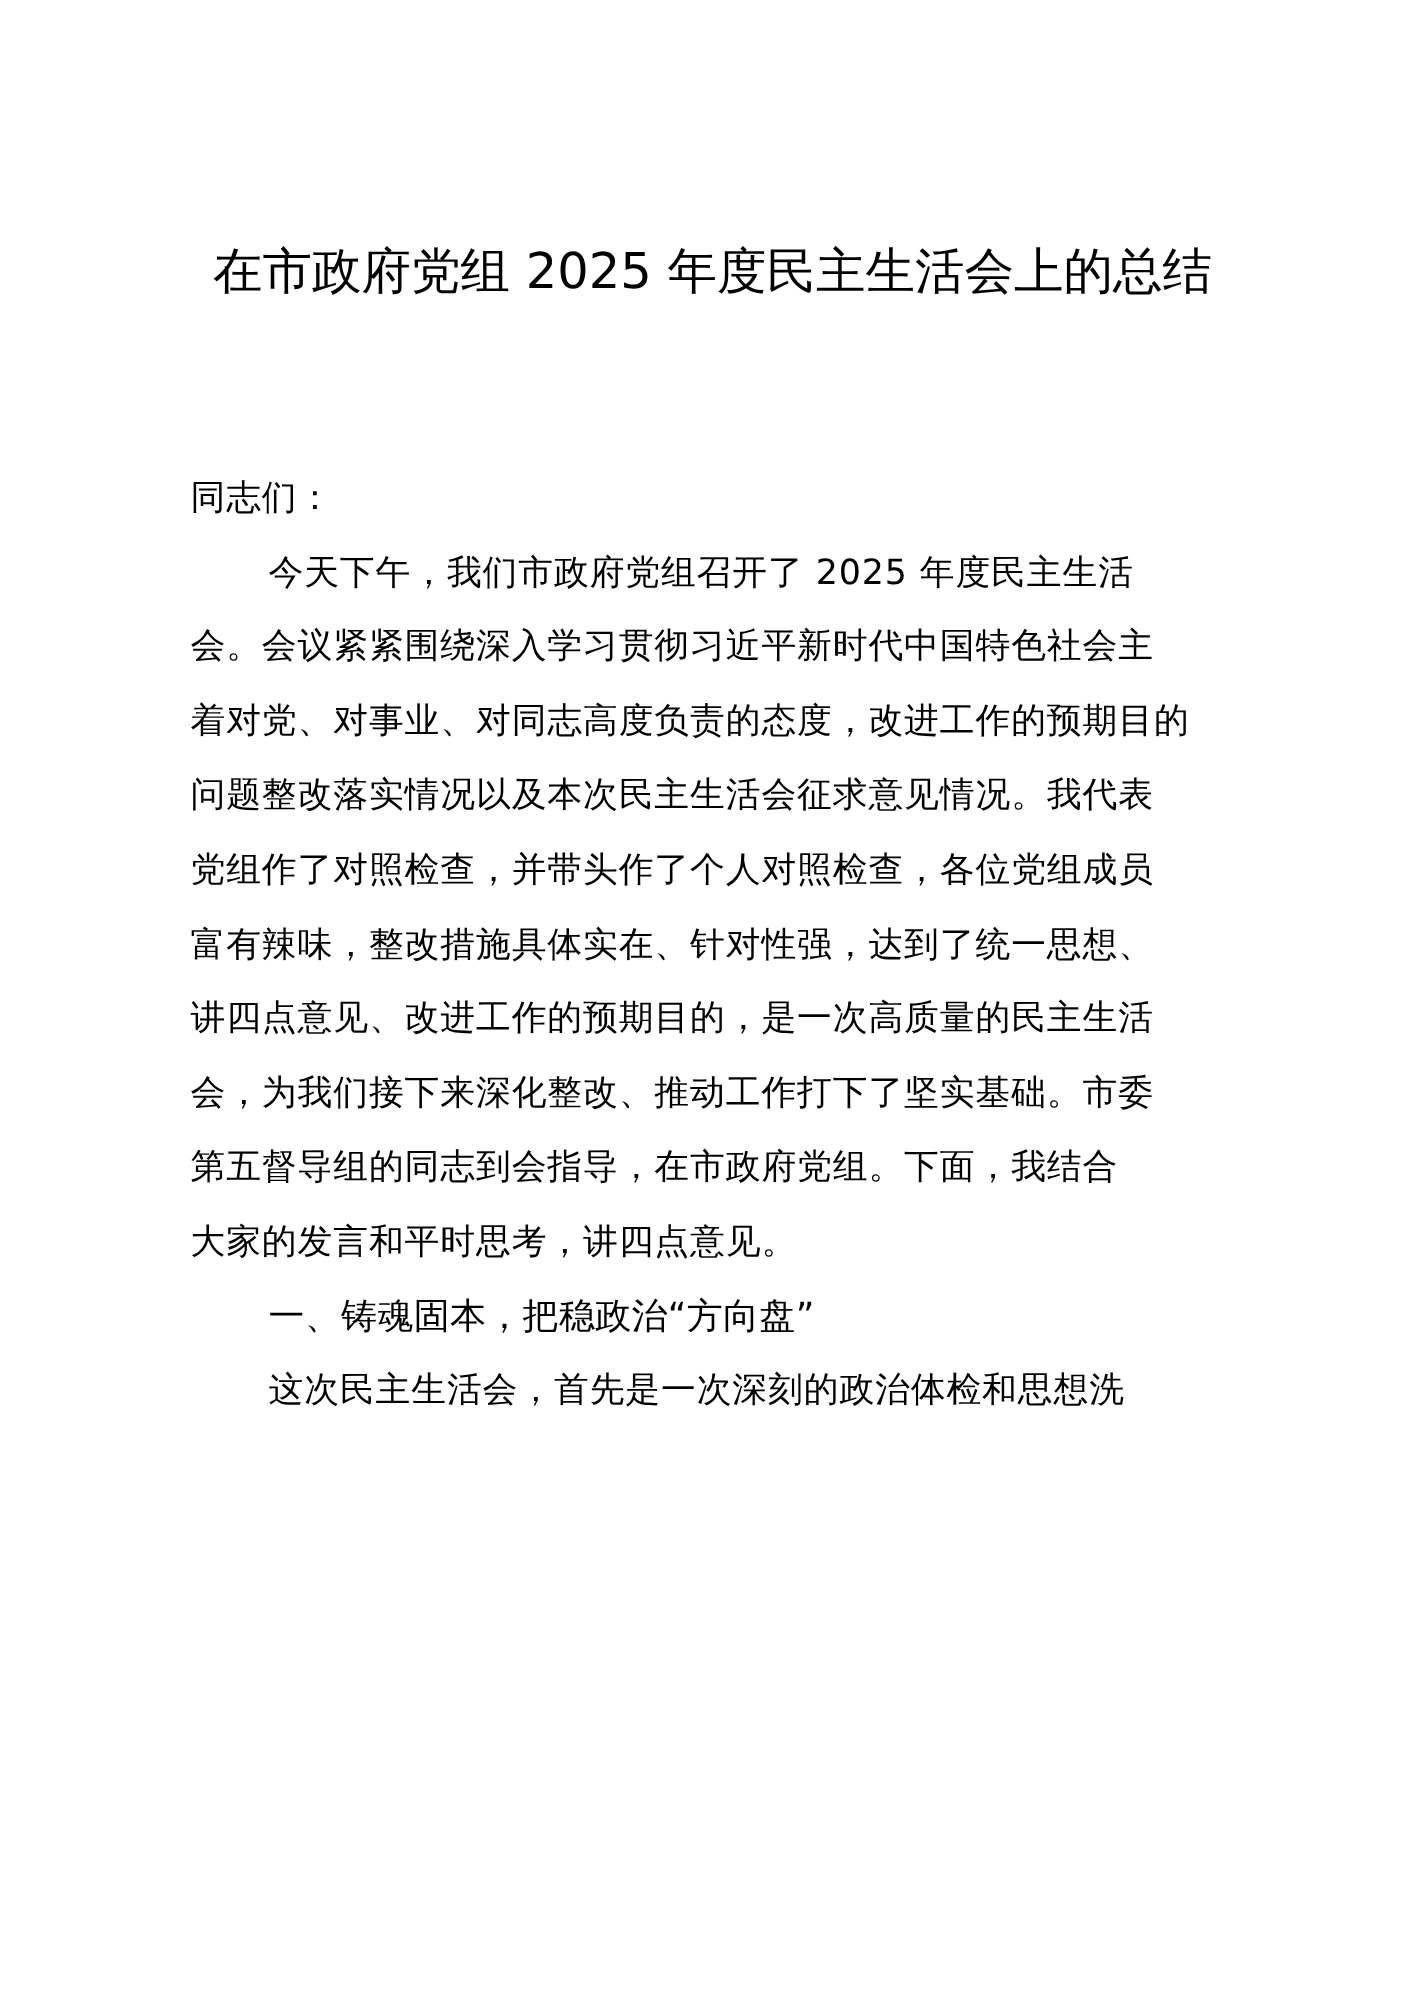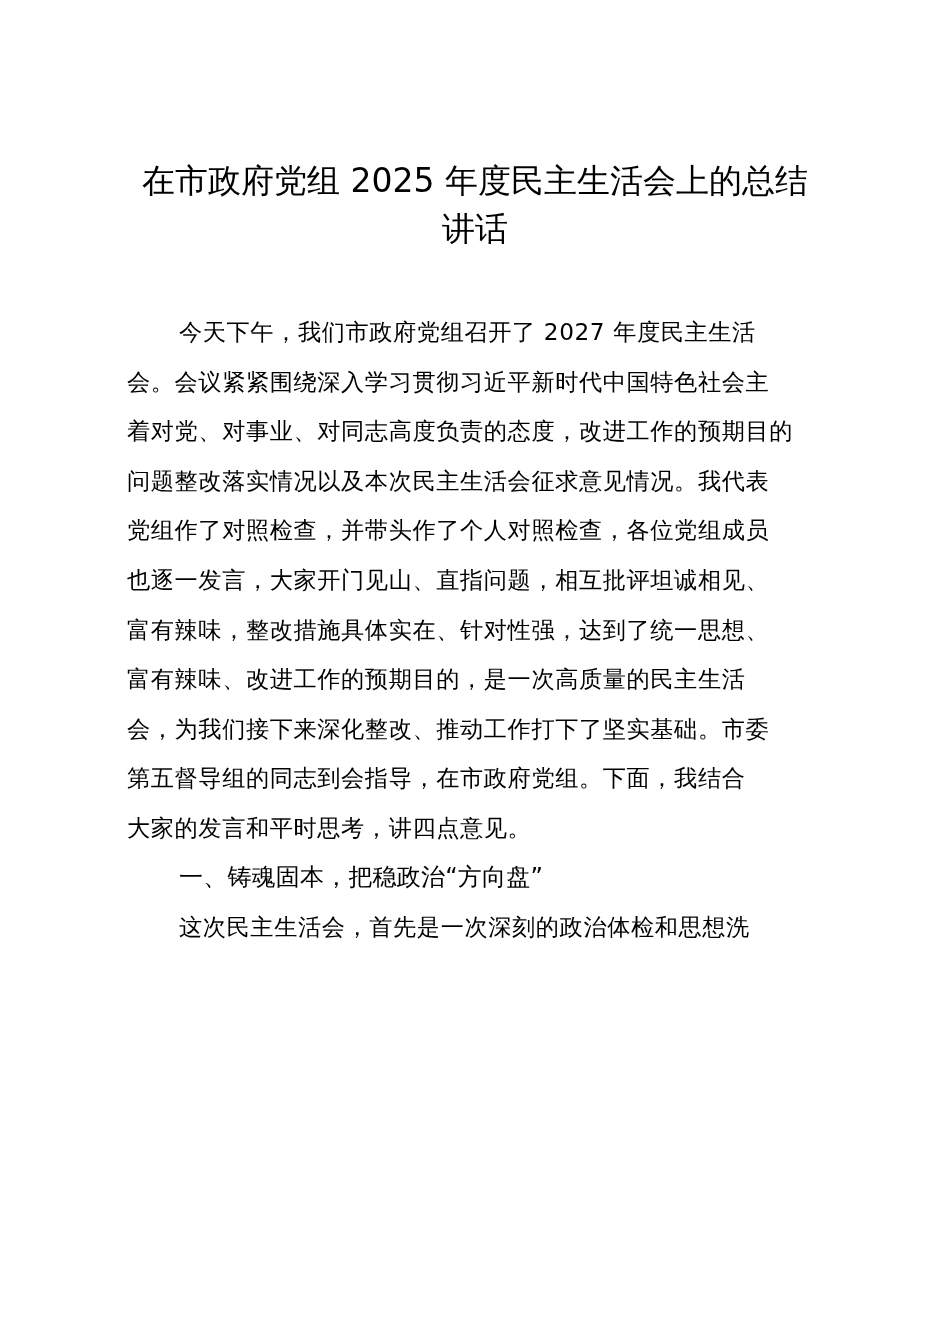--- a/index.html
+++ b/index.html
@@ -54,34 +54,33 @@
     letter-spacing: 0.2px;
   }
 </style>
 </head>
 <body>
 
 <div class="page">
 
   <div class="title">
     <span class="tline">在市政府党组 2025 年度民主生活会上的总结</span>
-    <span class="tline">讲话</span>
   </div>
 
   <div class="body-text">
+    <span class="line">同志们：</span>
 
     <div>
-      <span class="line indent">今天下午，我们市政府党组召开了 2027 年度民主生活</span>
+      <span class="line indent">今天下午，我们市政府党组召开了 2025 年度民主生活</span>
       <span class="line">会。会议紧紧围绕深入学习贯彻习近平新时代中国特色社会主</span>
       <span class="line">着对党、对事业、对同志高度负责的态度，改进工作的预期目的</span>
       <span class="line">问题整改落实情况以及本次民主生活会征求意见情况。我代表</span>
       <span class="line">党组作了对照检查，并带头作了个人对照检查，各位党组成员</span>
-      <span class="line">也逐一发言，大家开门见山、直指问题，相互批评坦诚相见、</span>
       <span class="line">富有辣味，整改措施具体实在、针对性强，达到了统一思想、</span>
-      <span class="line">富有辣味、改进工作的预期目的，是一次高质量的民主生活</span>
+      <span class="line">讲四点意见、改进工作的预期目的，是一次高质量的民主生活</span>
       <span class="line">会，为我们接下来深化整改、推动工作打下了坚实基础。市委</span>
       <span class="line">第五督导组的同志到会指导，在市政府党组。下面，我结合</span>
       <span class="line">大家的发言和平时思考，讲四点意见。</span>
     </div>
 
     <span class="line indent heading-line">一、铸魂固本，把稳政治“方向盘”</span>
 
     <div>
       <span class="line indent">这次民主生活会，首先是一次深刻的政治体检和思想洗</span>
     </div>

